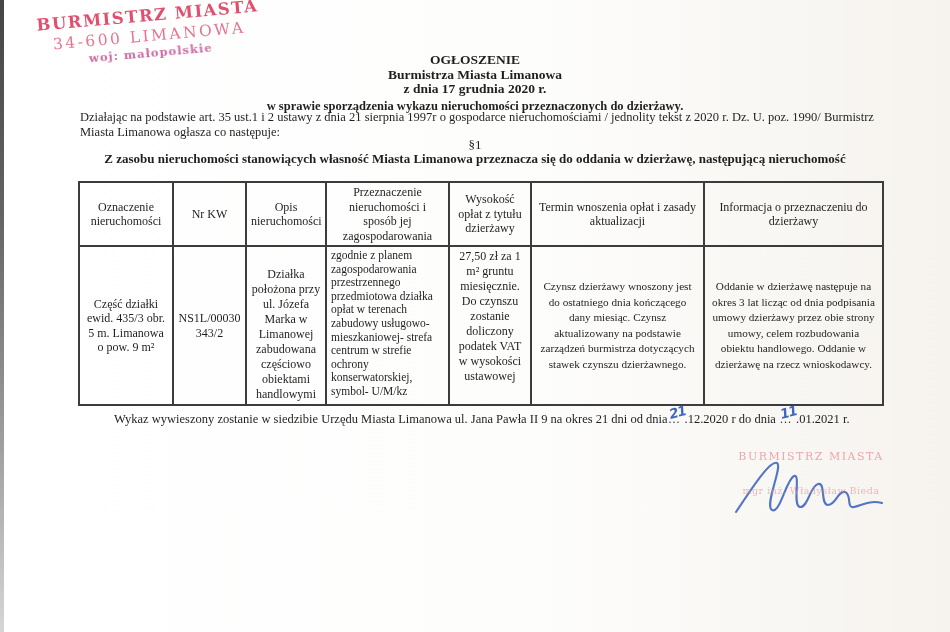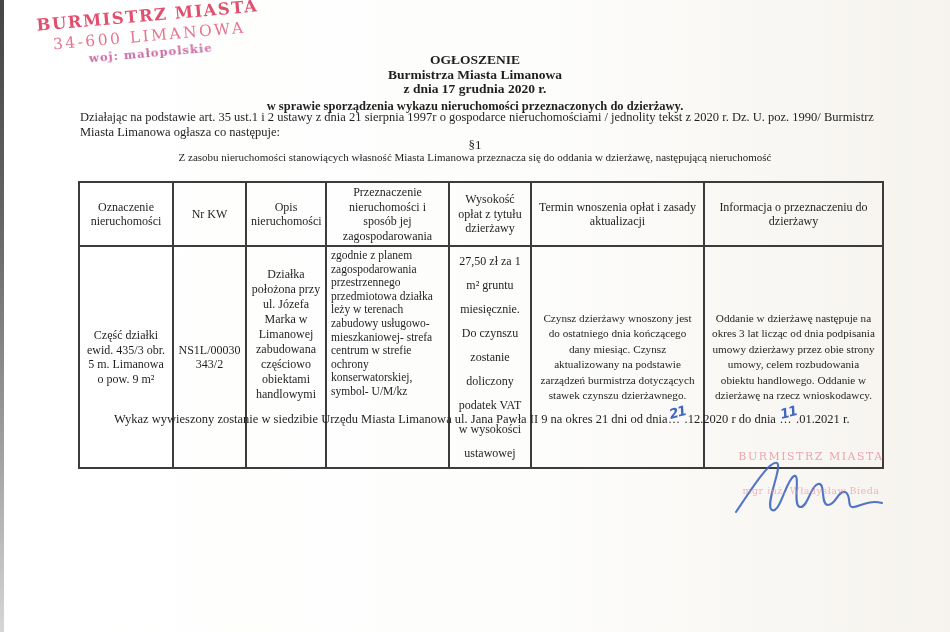--- a/index.html
+++ b/index.html
@@ -32,37 +32,37 @@
   .stamp-top .l2{font-size:15.5px;letter-spacing:2.5px;color:var(--stamp-red-light);}
   .stamp-top .l3{font-size:11.5px;font-weight:bold;letter-spacing:1px;color:var(--stamp-magenta);filter:blur(.3px);}
   
   .doc-header{position:absolute;top:9px;left:0;width:100%;text-align:center;font-weight:bold;line-height:14.5px;margin-top:44px;}
   .doc-header .title{font-size:13.5px;}
   .doc-header .subtitle{font-size:13.5px;font-family:Liberation Serif, serif;}
   .doc-header .dateline{font-size:13.5px;}
   .doc-header .subject{font-size:12.5px;margin-top:2px;}
   .intro{position:absolute;top:97px;left:80px;width:802px;font-size:12.5px;line-height:15.5px;}
   .section-mark{position:absolute;top:137px;left:0;width:100%;text-align:center;font-size:13px;}
-  .section-heading{position:absolute;top:151px;left:30px;width:890px;text-align:center;font-weight:normal;font-size:11px;}
+  .section-heading{position:absolute;top:151px;left:30px;width:890px;text-align:center;font-weight:bold;font-size:13px;}
   
   .wykaz-table{position:absolute;top:181px;left:78px;border-collapse:collapse;table-layout:fixed;width:804px;}
   .wykaz-table td,.wykaz-table th{
     border:2px solid var(--border);font-weight:normal;
     font-size:12px;line-height:14.5px;text-align:center;vertical-align:middle;
     padding:2px 4px;overflow:hidden;
   }
   .wykaz-table tr.hdr{height:59px;}
   .wykaz-table tr.body{height:149px;}
   .wykaz-table col.c1{width:94px;} .wykaz-table col.c2{width:73px;}
   .wykaz-table col.c3{width:80px;} .wykaz-table col.c4{width:123px;}
   .wykaz-table col.c5{width:82px;} .wykaz-table col.c6{width:173px;}
   .wykaz-table col.c7{width:179px;}
   .wykaz-table td.cell-opis{vertical-align:top;padding-top:20px;line-height:15px;}
   .wykaz-table td.cell-przeznaczenie{vertical-align:top;text-align:left;font-size:11.5px;line-height:13.6px;padding:2px 4px;}
-  .wykaz-table td.cell-wysokosc{vertical-align:top;line-height:24px;}
+  .wykaz-table td.cell-wysokosc{vertical-align:top;line-height:15px;}
   .wykaz-table td.cell-termin,.wykaz-table td.cell-informacja{font-size:11.2px;line-height:15.5px;padding:2px 6px;}
   .wykaz-table td.cell-nrkw{word-break:break-word;}
   
   .footer-line{position:absolute;top:398px;left:80px;width:855px;font-size:12.5px;line-height:16px;margin-left:34px;}
   .blank{position:relative;display:inline-block;min-width:15px;margin:0 1px;}
   .blank .dots{letter-spacing:1px;color:#2a2a2a;font-size:12px;}
   .blank .hand{
     position:absolute;left:0;top:-7px;color:var(--handwriting-blue);
     font-family:"DejaVu Sans",sans-serif;font-style:italic;font-weight:600;font-size:13.5px;
     transform:rotate(-14deg);letter-spacing:-1px;
@@ -115,21 +115,21 @@
       <th>Opis nieruchomości</th>
       <th>Przeznaczenie nieruchomości i sposób jej zagospodarowania</th>
       <th>Wysokość opłat z tytułu dzierżawy</th>
       <th>Termin wnoszenia opłat i zasady aktualizacji</th>
       <th>Informacja o przeznaczeniu do dzierżawy</th>
     </tr>
     <tr class="body">
       <td>Część działki ewid. 435/3 obr. 5 m. Limanowa o pow. 9 m²</td>
       <td class="cell-nrkw">NS1L/00030 343/2</td>
       <td class="cell-opis">Działka położona przy ul. Józefa Marka w Limanowej zabudowana częściowo obiektami handlowymi</td>
-      <td class="cell-przeznaczenie">zgodnie z planem zagospodarowania przestrzennego przedmiotowa działka leży w terenach zabudowy usługowo-mieszkaniowej- strefa centrum w strefie ochrony konserwatorskiej, symbol- U/M/kz</td>
+      <td class="cell-przeznaczenie">zgodnie z planem zagospodarowania przestrzennego przedmiotowa działka opłat w terenach zabudowy usługowo-mieszkaniowej- strefa centrum w strefie ochrony konserwatorskiej, symbol- U/M/kz</td>
       <td class="cell-wysokosc">27,50 zł za 1 m² gruntu miesięcznie. Do czynszu zostanie doliczony podatek VAT w wysokości ustawowej</td>
       <td class="cell-termin">Czynsz dzierżawy wnoszony jest do ostatniego dnia kończącego dany miesiąc. Czynsz aktualizowany na podstawie zarządzeń burmistrza dotyczących stawek czynszu dzierżawnego.</td>
       <td class="cell-informacja">Oddanie w dzierżawę następuje na okres 3 lat licząc od dnia podpisania umowy dzierżawy przez obie strony umowy, celem rozbudowania obiektu handlowego. Oddanie w dzierżawę na rzecz wnioskodawcy.</td>
     </tr>
   </tbody>
     </table>
 
   <p class="footer-line"><span>Wykaz wywieszony zostanie w siedzibie Urzędu Miasta Limanowa ul. Jana Pawła II 9 na okres 21 dni od dnia</span><span class="blank"><span class="dots">...</span><span class="hand">21</span></span><span>.12.2020 r do dnia</span> <span class="blank"><span class="dots">...</span><span class="hand">11</span></span><span>.01.2021 r.</span></p>
 
   <div class="sig-block">

